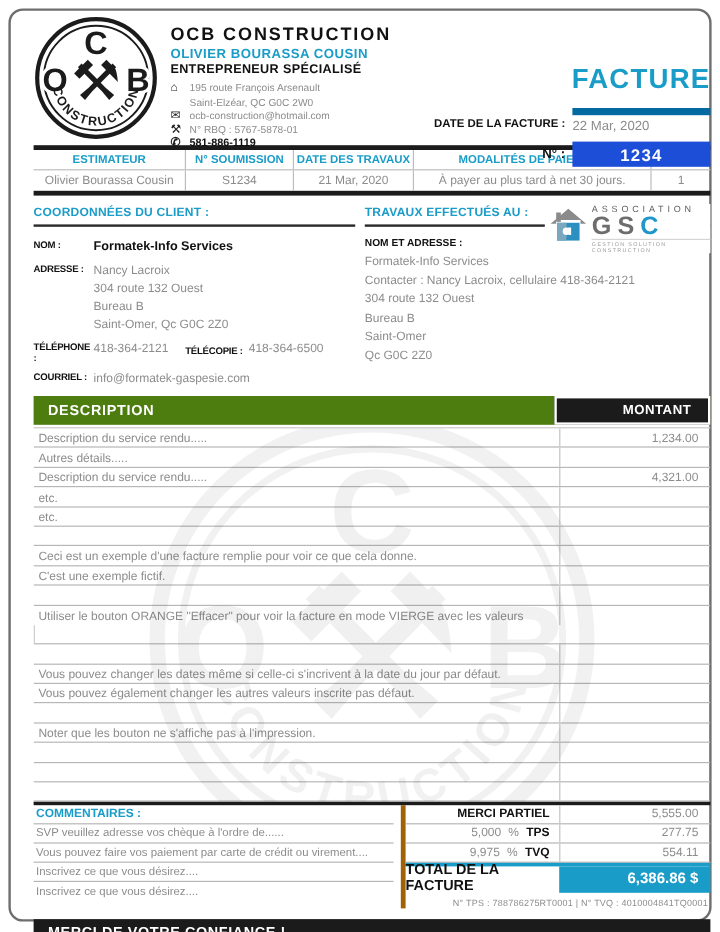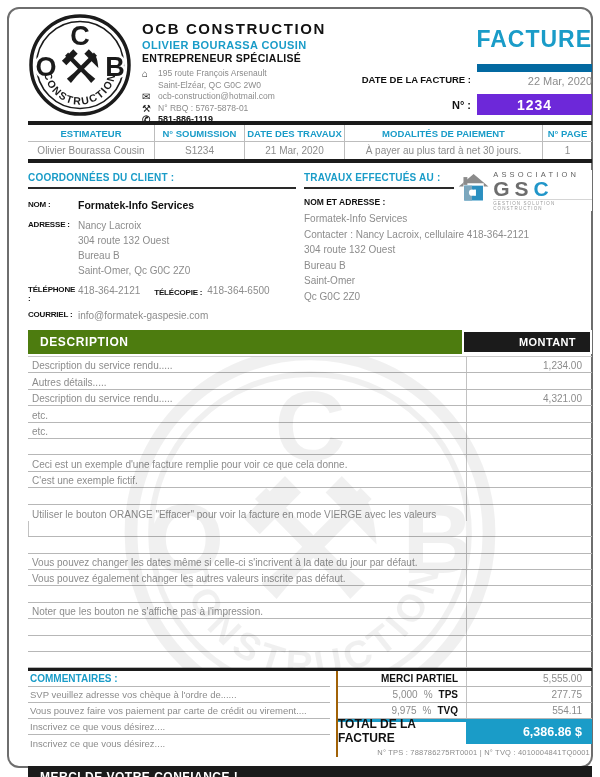--- a/index.html
+++ b/index.html
@@ -12,25 +12,25 @@
   .header { display:flex; height:111px; position:relative; }
   .logo-wrap { width:104px; height:104px; flex:0 0 auto; margin-top:3px; }
   .company { margin-left:10px; padding-top:10px; }
   .company-name { font-size:15px; font-weight:bold; letter-spacing:1.6px; color:#111; }
   .owner { font-size:11px; font-weight:bold; letter-spacing:.4px; margin-top:2px; }
   .subtitle { font-size:10.5px; font-weight:bold; color:#111; letter-spacing:.3px; margin-top:1px; }
   .contact { margin-top:4px; }
   .contact-row { display:flex; align-items:center; font-size:8.5px; color:#8c8c8c; line-height:11.5px; }
   .contact-row .cicon { width:16px; color:#1b1b1b; font-size:10px; text-align:left; flex:0 0 auto; }
   .contact-row.phone { color:#111; font-weight:bold; font-size:9px; }
-  .fact-block { position:absolute; right:0; top:16px; text-align:right; }
+  .fact-block { position:absolute; right:0; top:42px; text-align:right; }
   .fact-title { font-size:23px; font-weight:bold; letter-spacing:1px; }
   .date-row { display:flex; justify-content:flex-end; align-items:flex-end; margin-top:11px; }
   .date-label { font-size:9.5px; font-weight:bold; color:#111; margin-right:6px; padding-bottom:2px; }
-  .date-value { width:115px; border-top:8px solid #0369a1; font-size:11px; color:#8c8c8c; text-align:right; padding-top:3px; }
+  .date-value { width:115px; border-top:6px solid #0369a1; font-size:11px; color:#8c8c8c; text-align:left; padding-top:3px; }
   .num-row { display:flex; justify-content:flex-end; align-items:center; margin-top:7px; }
   .num-label { font-size:11px; font-weight:bold; color:#111; margin-right:6px; }
   .num-box { width:115px; height:21px; color:#fff; font-size:14px; font-weight:bold; letter-spacing:1px; display:flex; align-items:center; justify-content:center; }
 
   
   .info-table { margin-top:0; border-top:4px solid #1b1b1b; border-bottom:4px solid #1b1b1b; }
   .info-row { display:flex; }
   .info-row.head { border-bottom:1px solid #bdbdbd; }
   .info-cell { text-align:center; padding:3px 2px 2px; border-right:1px solid #bdbdbd; }
   .info-cell:last-child { border-right:none; }
@@ -67,21 +67,21 @@
   .montant-box { position:absolute; right:0; top:0; width:130px; height:24px; background:#1b1b1b; border:2px solid #fff; color:#fff; font-size:11px; font-weight:bold; display:flex; align-items:center; justify-content:flex-end; padding-right:14px; letter-spacing:.4px; }
   .items { position:relative; height:312px; border-top:1px solid #c9c9c9; margin-top:2px; overflow:hidden; }
   .item-row { display:flex; height:16.4px; align-items:flex-end; }
   .item-row.lined { border-bottom:1px solid #b7b7b7; }
   .item-desc { flex:1; font-size:10px; color:#8c8c8c; padding:0 0 1px 4px; white-space:nowrap; overflow:hidden; }
   .item-amt { width:126px; flex:0 0 auto; border-left:1px solid #c2c2c2; font-size:10px; color:#8c8c8c; text-align:right; padding:0 10px 1px 0; align-self:stretch; display:flex; align-items:flex-end; justify-content:flex-end; }
   .watermark { position:absolute; left:50%; top:-14px; transform:translateX(-50%); width:380px; height:380px; opacity:.055; pointer-events:none; }
 
   
   .footer { border-top:3px solid #1b1b1b; display:flex; }
-  .comments { width:310px; flex:0 0 auto; border-right:2px solid #a16207; padding-right:6px; }
+  .comments { width:310px; flex:0 0 auto; border-right:4px solid #a16207; padding-right:6px; }
   .comment-row { height:16px; display:flex; align-items:flex-end; font-size:9.5px; color:#8c8c8c; border-bottom:1px solid #b7b7b7; padding:0 0 2px 2px; white-space:nowrap; overflow:hidden; }
   .comment-row.title { font-size:10px; font-weight:bold; }
   .comment-row.last { border-bottom:none; }
   .totals { flex:1; }
   .tot-row { display:flex; height:16px; border-bottom:1px solid #b7b7b7; }
   .tot-label { flex:1; display:flex; align-items:flex-end; justify-content:flex-end; font-size:10px; font-weight:bold; color:#111; padding:0 8px 2px 0; }
   .tot-amt { width:126px; flex:0 0 auto; border-left:1px solid #c2c2c2; display:flex; align-items:flex-end; justify-content:flex-end; font-size:10px; color:#8c8c8c; padding:0 10px 2px 0; }
   .rate { color:#8c8c8c; font-weight:normal; margin-right:6px; }
   .pct { color:#8c8c8c; font-weight:normal; margin-right:6px; }
   .grand { height:25px; border-bottom:none; }
@@ -142,21 +142,21 @@
       </div>
     </div>
     <div class="fact-block">
       <div class="fact-title accent-text" style="color: rgb(26, 156, 200);">FACTURE</div>
       <div class="date-row">
         <span class="date-label">DATE DE LA FACTURE :</span>
         <span class="date-value">22 Mar, 2020</span>
       </div>
       <div class="num-row">
         <span class="num-label">N° :</span>
-        <span class="num-box accent-bg" style="background: #6d28d9;">1234</span>
+        <span class="num-box accent-bg" style="background: #1d4ed8;">1234</span>
       </div>
     </div>
   </div>
 
   <div class="info-table">
     <div class="info-row head">
       <div class="info-cell c0 accent-text" style="color: rgb(26, 156, 200);">ESTIMATEUR</div>
       <div class="info-cell c1 accent-text" style="color: rgb(26, 156, 200);">N° SOUMISSION</div>
       <div class="info-cell c2 accent-text" style="color: rgb(26, 156, 200);">DATE DES TRAVAUX</div>
       <div class="info-cell c3 accent-text" style="color: rgb(26, 156, 200);">MODALITÉS DE PAIEMENT</div>

